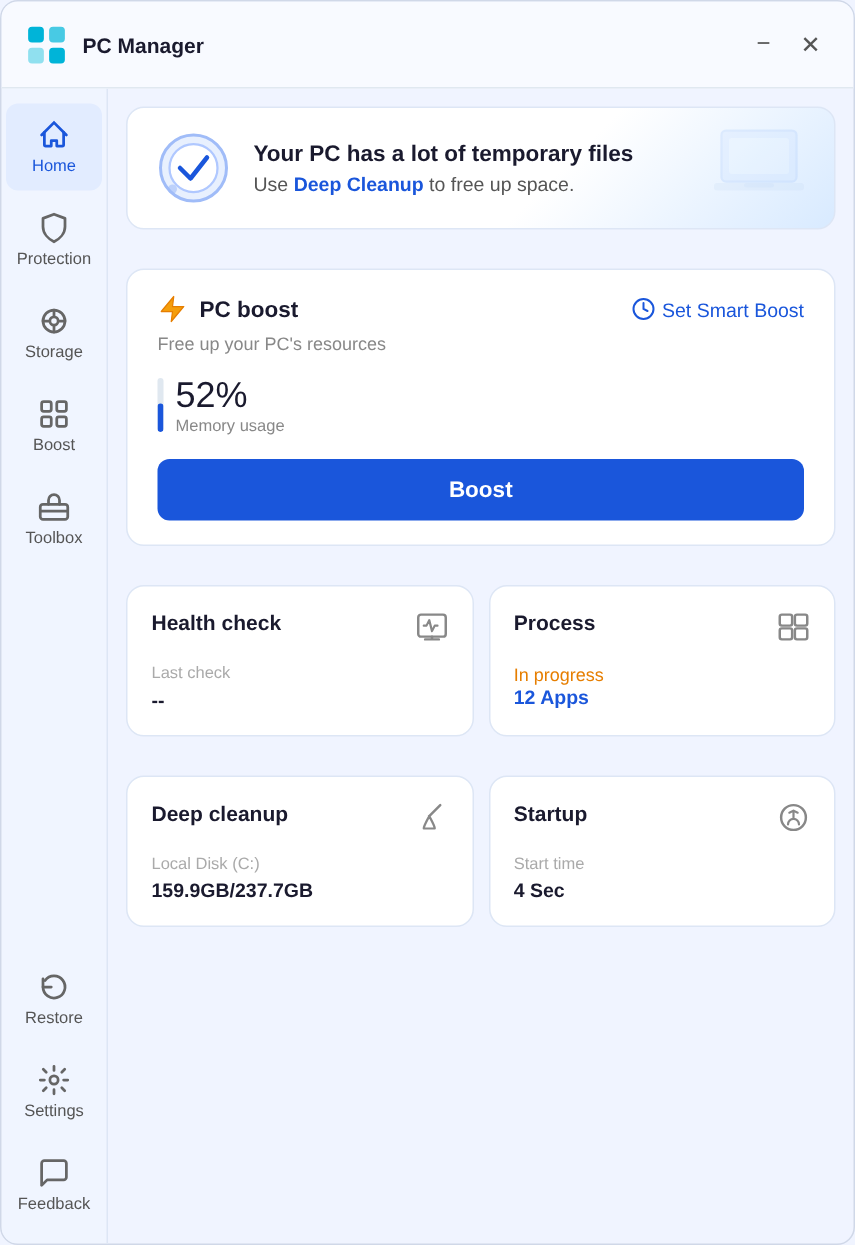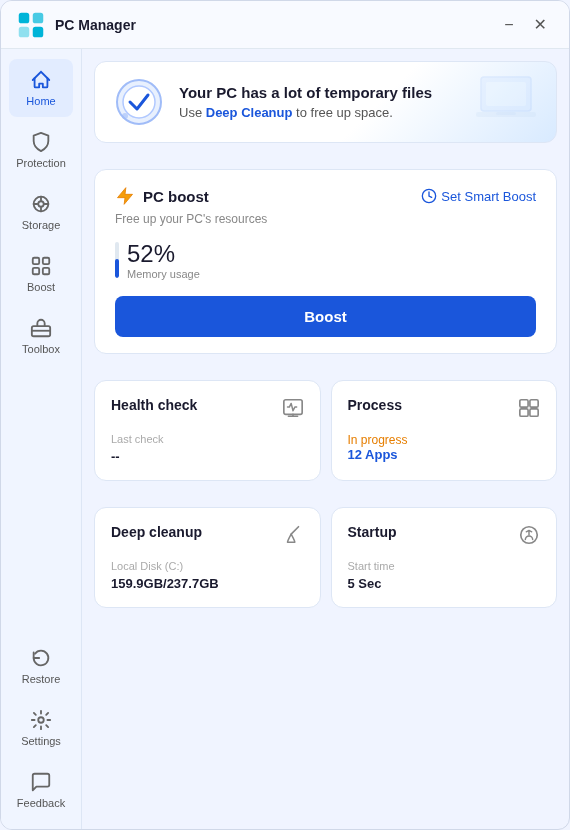--- a/index.html
+++ b/index.html
@@ -15,21 +15,21 @@
       border: 1px solid #d0d8e8;
     }
 
     
     .title-bar {
       display: flex;
       align-items: center;
       padding: 8px 16px;
       background: #f8faff;
       border-bottom: 1px solid #e0e8f0;
-      height: 48px;
+      height: 58px;
       flex-shrink: 0;
     }
     .title-bar-logo {
       width: 28px;
       height: 28px;
       margin-right: 10px;
     }
     .title-bar-text {
       font-size: 14px;
       font-weight: 600;
@@ -52,21 +52,21 @@
 
     
     .main-layout {
       display: flex;
       flex: 1;
       overflow: hidden;
     }
 
     
     .sidebar {
-      width: 81px;
+      width: 71px;
       background: #f0f5ff;
       display: flex;
       flex-direction: column;
       align-items: center;
       padding: 8px 0;
       border-right: 1px solid #dde6f5;
       flex-shrink: 0;
     }
     .sidebar-item {
       display: flex;
@@ -484,18 +484,18 @@
       <div class="grid-card">
         <div class="grid-card-header">
           <span class="grid-card-title">Startup</span>
           <svg width="22" height="22" viewBox="0 0 24 24" fill="none" xmlns="http://www.w3.org/2000/svg">
             <circle cx="12" cy="12" r="9" stroke="#888" stroke-width="1.8"></circle>
             <path d="M12 7v5M9 8.5l3-1.5 3 1.5" stroke="#888" stroke-width="1.6" stroke-linecap="round" stroke-linejoin="round"></path>
             <path d="M8 17c0-2.2 1.8-4 4-4s4 1.8 4 4" stroke="#888" stroke-width="1.6" stroke-linecap="round"></path>
           </svg>
         </div>
         <div class="grid-card-sublabel">Start time</div>
-        <div class="grid-card-value">5 Sec</div>
+        <div class="grid-card-value">4 Sec</div>
       </div>
     </div>
 
   </div>
 </div>
 
 </body></html>

